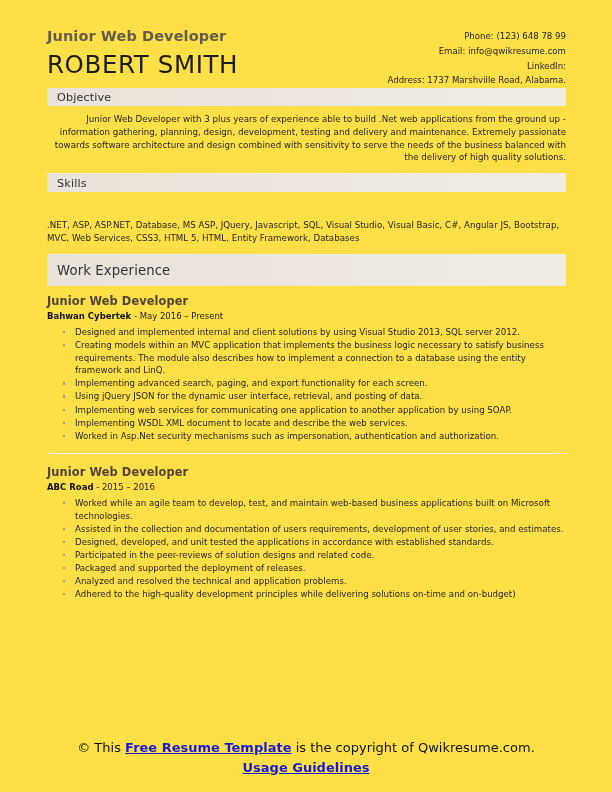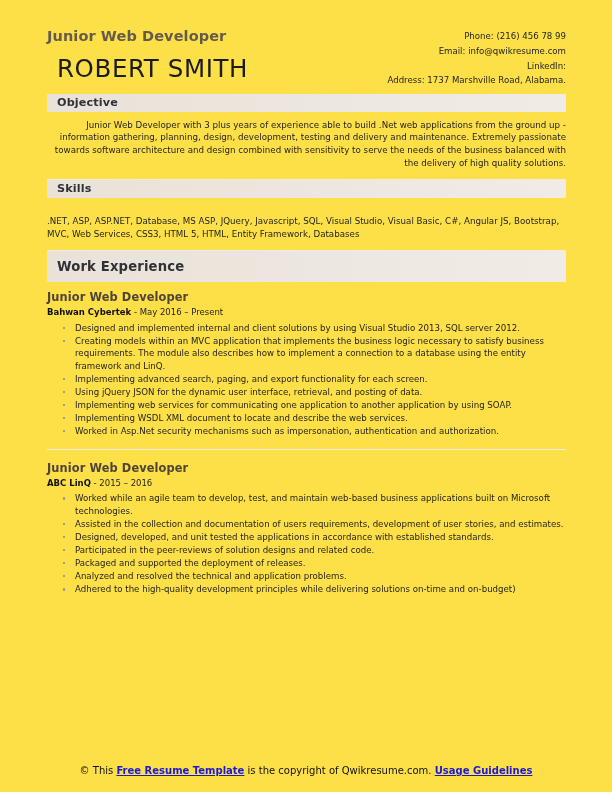--- a/index.html
+++ b/index.html
@@ -42,21 +42,21 @@
     letter-spacing: 0.1px;
     line-height: 1.2;
     margin: 0 0 6px 0;
   }
   .person-name {
     font-size: 24.5px;
     font-weight: normal;
     color: #1b1b1b;
     letter-spacing: 0.6px;
     line-height: 1.15;
-    margin: 10px;
+    margin: 0;
     font-family: "DejaVu Sans", "Liberation Sans", sans-serif;
   }
   .contact-block {
     text-align: right;
     font-size: 8.6px;
     line-height: 1.72;
     color: #242424;
     max-width: 200px;
     padding-top: 3px;
   }
@@ -76,38 +76,38 @@
     display: flex;
     align-items: center;
     padding-left: 10px;
     box-sizing: border-box;
   }
   .section-bar.tall {
     height: 31px;
   }
   .section-title {
     font-size: 11.2px;
-    font-weight: bold;
+    font-weight: normal;
     color: #2f3136;
     letter-spacing: 0.15px;
   }
   .section-title.big {
     font-size: 13.2px;
   }
 
   
   .body-text {
     margin: 7px 46px 9px 47px;
     font-size: 8.7px;
     line-height: 1.47;
     color: #1f1f1f;
     text-align: right;
   }
   .skills-text {
-    margin: 17px 46px 0 47px;
+    margin: 27px 46px 0 47px;
     font-size: 8.7px;
     line-height: 1.5;
     color: #1f1f1f;
   }
 
   .divider {
     margin: 9px 46px 0 47px;
     height: 1px;
     background: #efeae3;
   }
@@ -167,21 +167,21 @@
     background: #f1ece6;
   }
 
   
   .footer {
     position: absolute;
     left: 0;
     right: 0;
     bottom: 14px;
     text-align: center;
-    font-size: 10px;
+    font-size: 13px;
     line-height: 1.55;
     color: #111111;
     padding: 0 60px;
     box-sizing: border-box;
   }
   .footer a, .footer .flink {
     color: #1a1ad6;
     text-decoration: underline;
     font-weight: bold;
   }
@@ -191,21 +191,21 @@
 <body>
 
 <div class="page">
 
   <div class="header">
     <div class="header-left">
       <div class="job-title-top">Junior Web Developer</div>
       <div class="person-name">ROBERT SMITH</div>
     </div>
     <div class="contact-block">
-      <div class="contact-line">Phone: (216) 456 78 99</div>
+      <div class="contact-line">Phone: (123) 648 78 99</div>
       <div class="contact-line">Email: info@qwikresume.com</div>
       <div class="contact-line">LinkedIn:</div>
       <div class="contact-line">Address: 1737 Marshville Road, Alabama.</div>
     </div>
   </div>
 
   <div class="section-bar">
     <span class="section-title">Objective</span>
   </div>
   <div class="body-text">Junior Web Developer with 3 plus years of experience able to build .Net web applications from the ground up - information gathering, planning, design, development, testing and delivery and maintenance. Extremely passionate towards software architecture and design combined with sensitivity to serve the needs of the business balanced with the delivery of high quality solutions.</div>
@@ -236,21 +236,21 @@
       <li>Implementing WSDL XML document to locate and describe the web services.</li>
       <li>Worked in Asp.Net security mechanisms such as impersonation, authentication and authorization.</li>
     </ul>
   </div>
 
   <div class="exp-separator"></div>
 
   <div class="exp-block later">
     <div class="exp-role">Junior Web Developer</div>
     <div class="exp-meta">
-      <span class="exp-company">ABC LinQ</span>
+      <span class="exp-company">ABC Road</span>
       <span class="exp-dates">- 2015 – 2016</span>
     </div>
     <ul class="bullets">
       <li>Worked while an agile team to develop, test, and maintain web-based business applications built on Microsoft technologies.</li>
       <li>Assisted in the collection and documentation of users requirements, development of user stories, and estimates.</li>
       <li>Designed, developed, and unit tested the applications in accordance with established standards.</li>
       <li>Participated in the peer-reviews of solution designs and related code.</li>
       <li>Packaged and supported the deployment of releases.</li>
       <li>Analyzed and resolved the technical and application problems.</li>
       <li>Adhered to the high-quality development principles while delivering solutions on-time and on-budget)</li>

